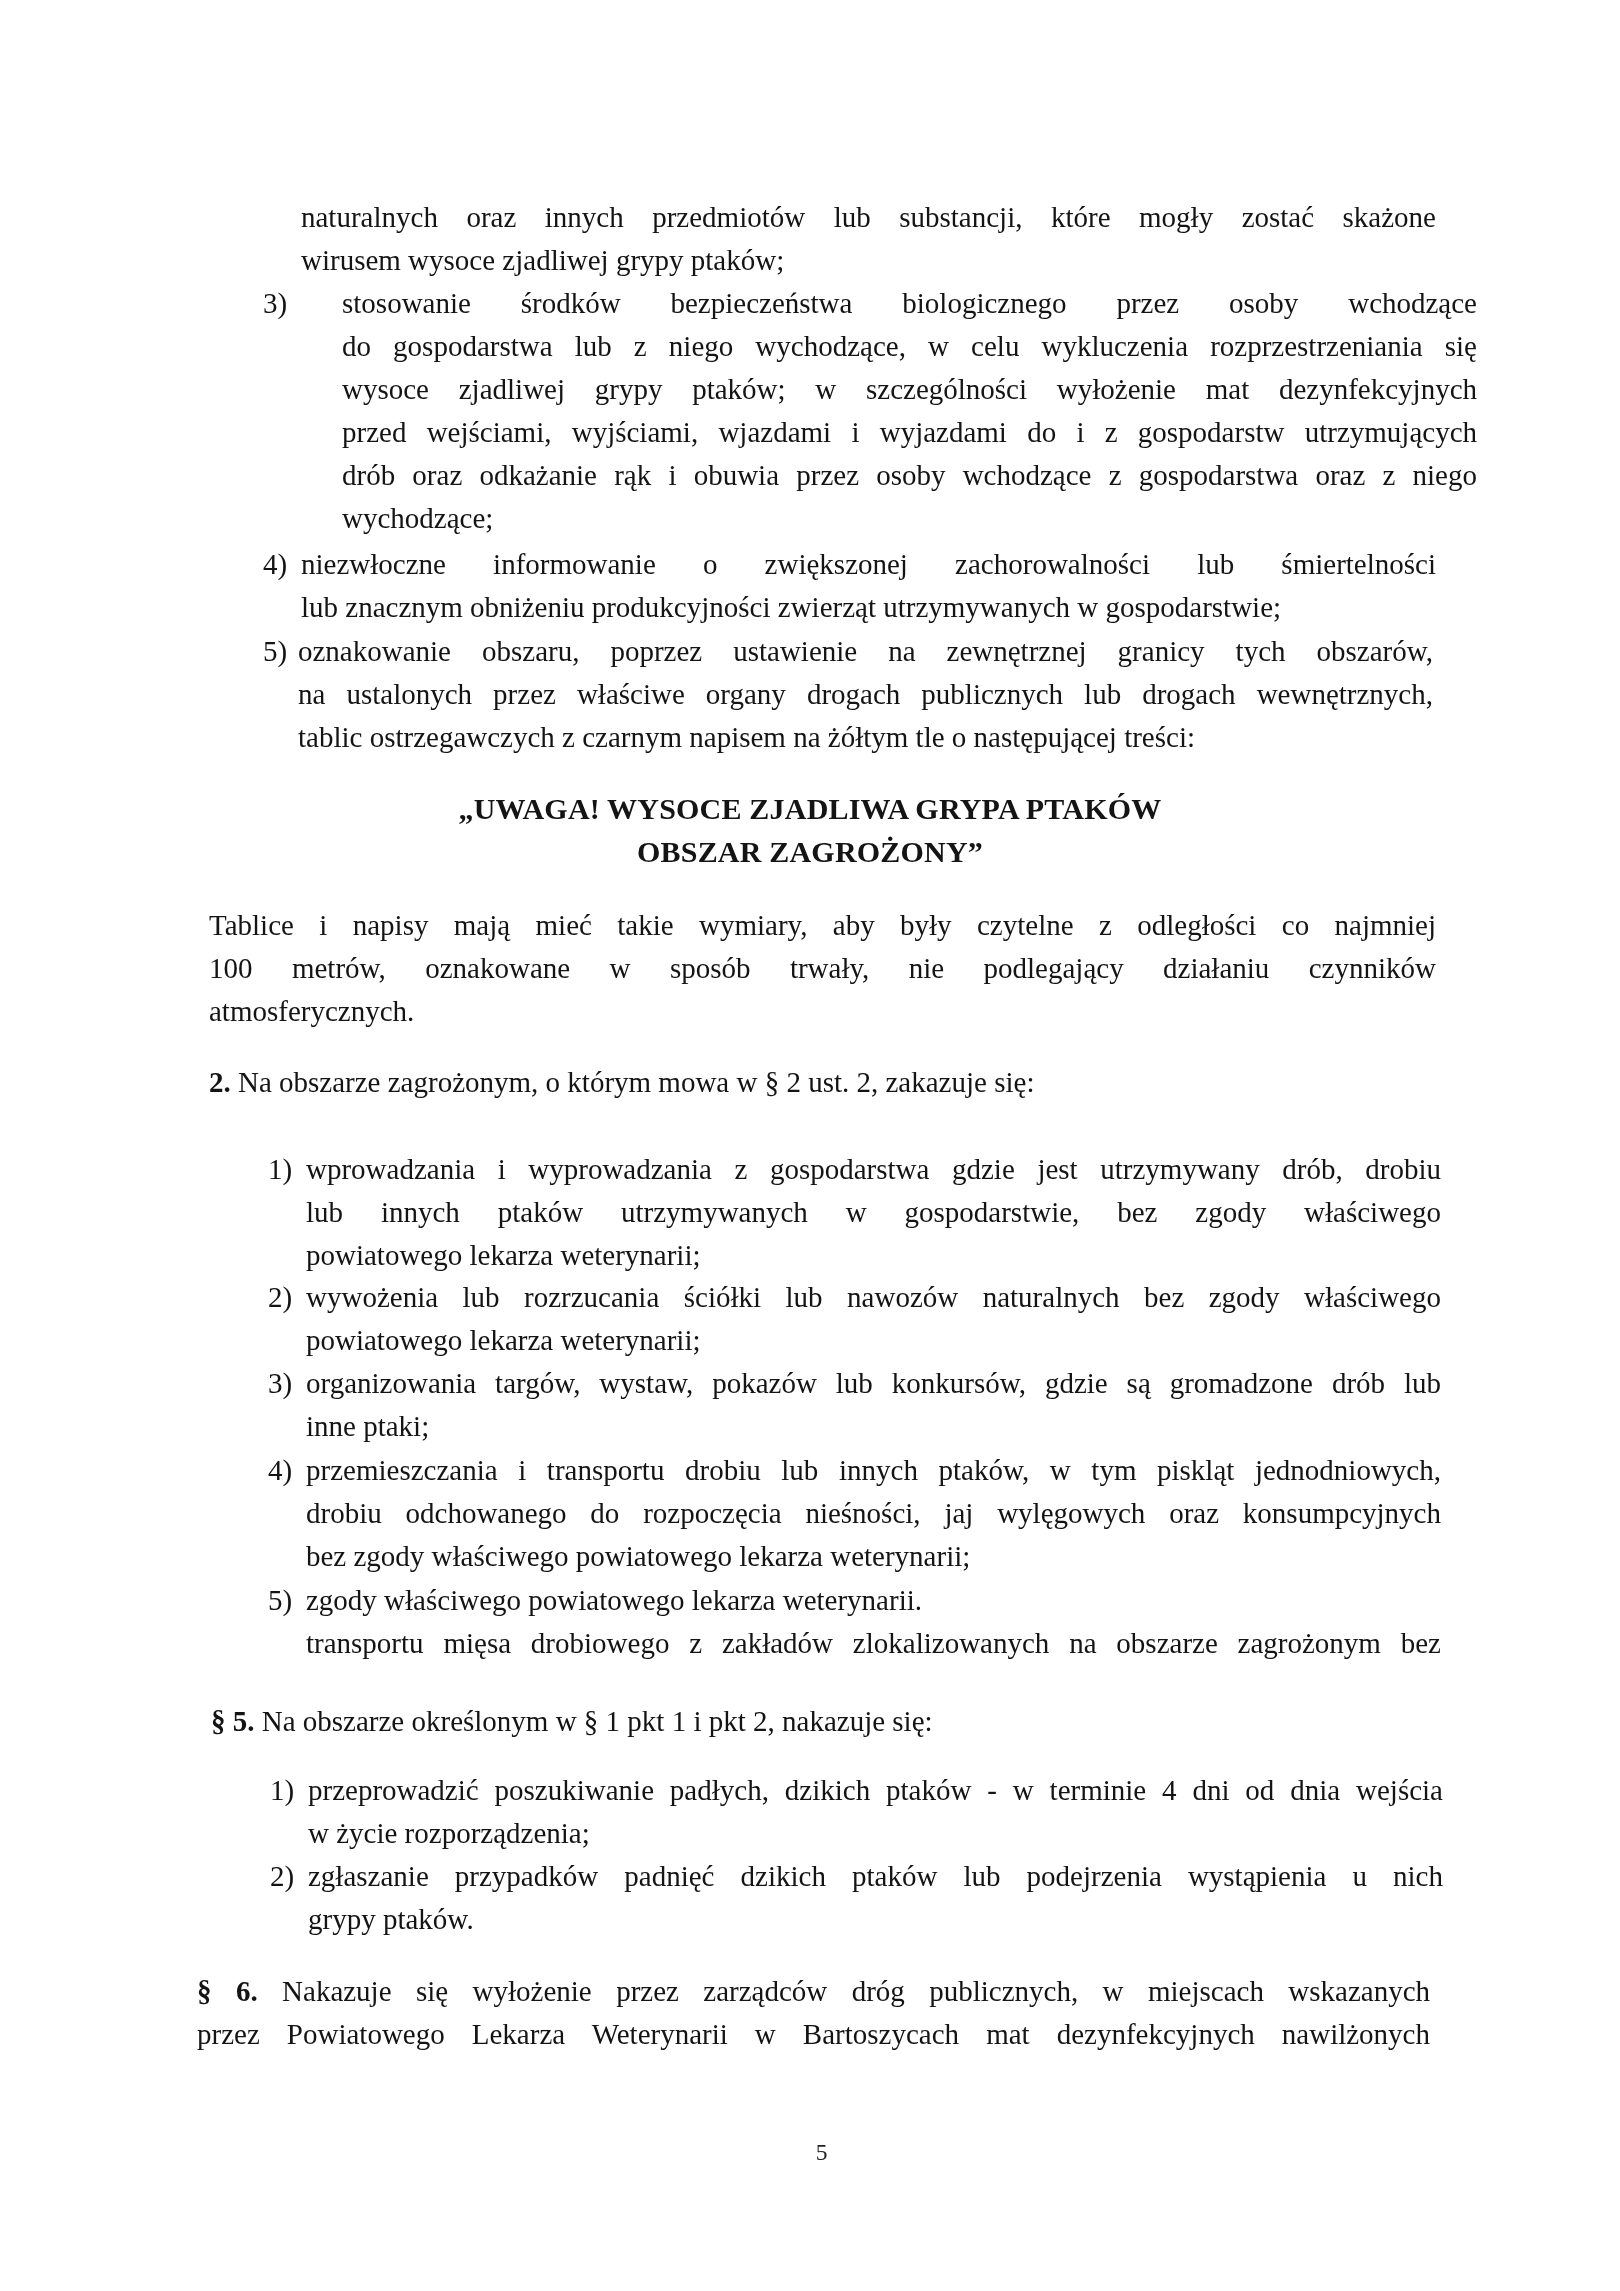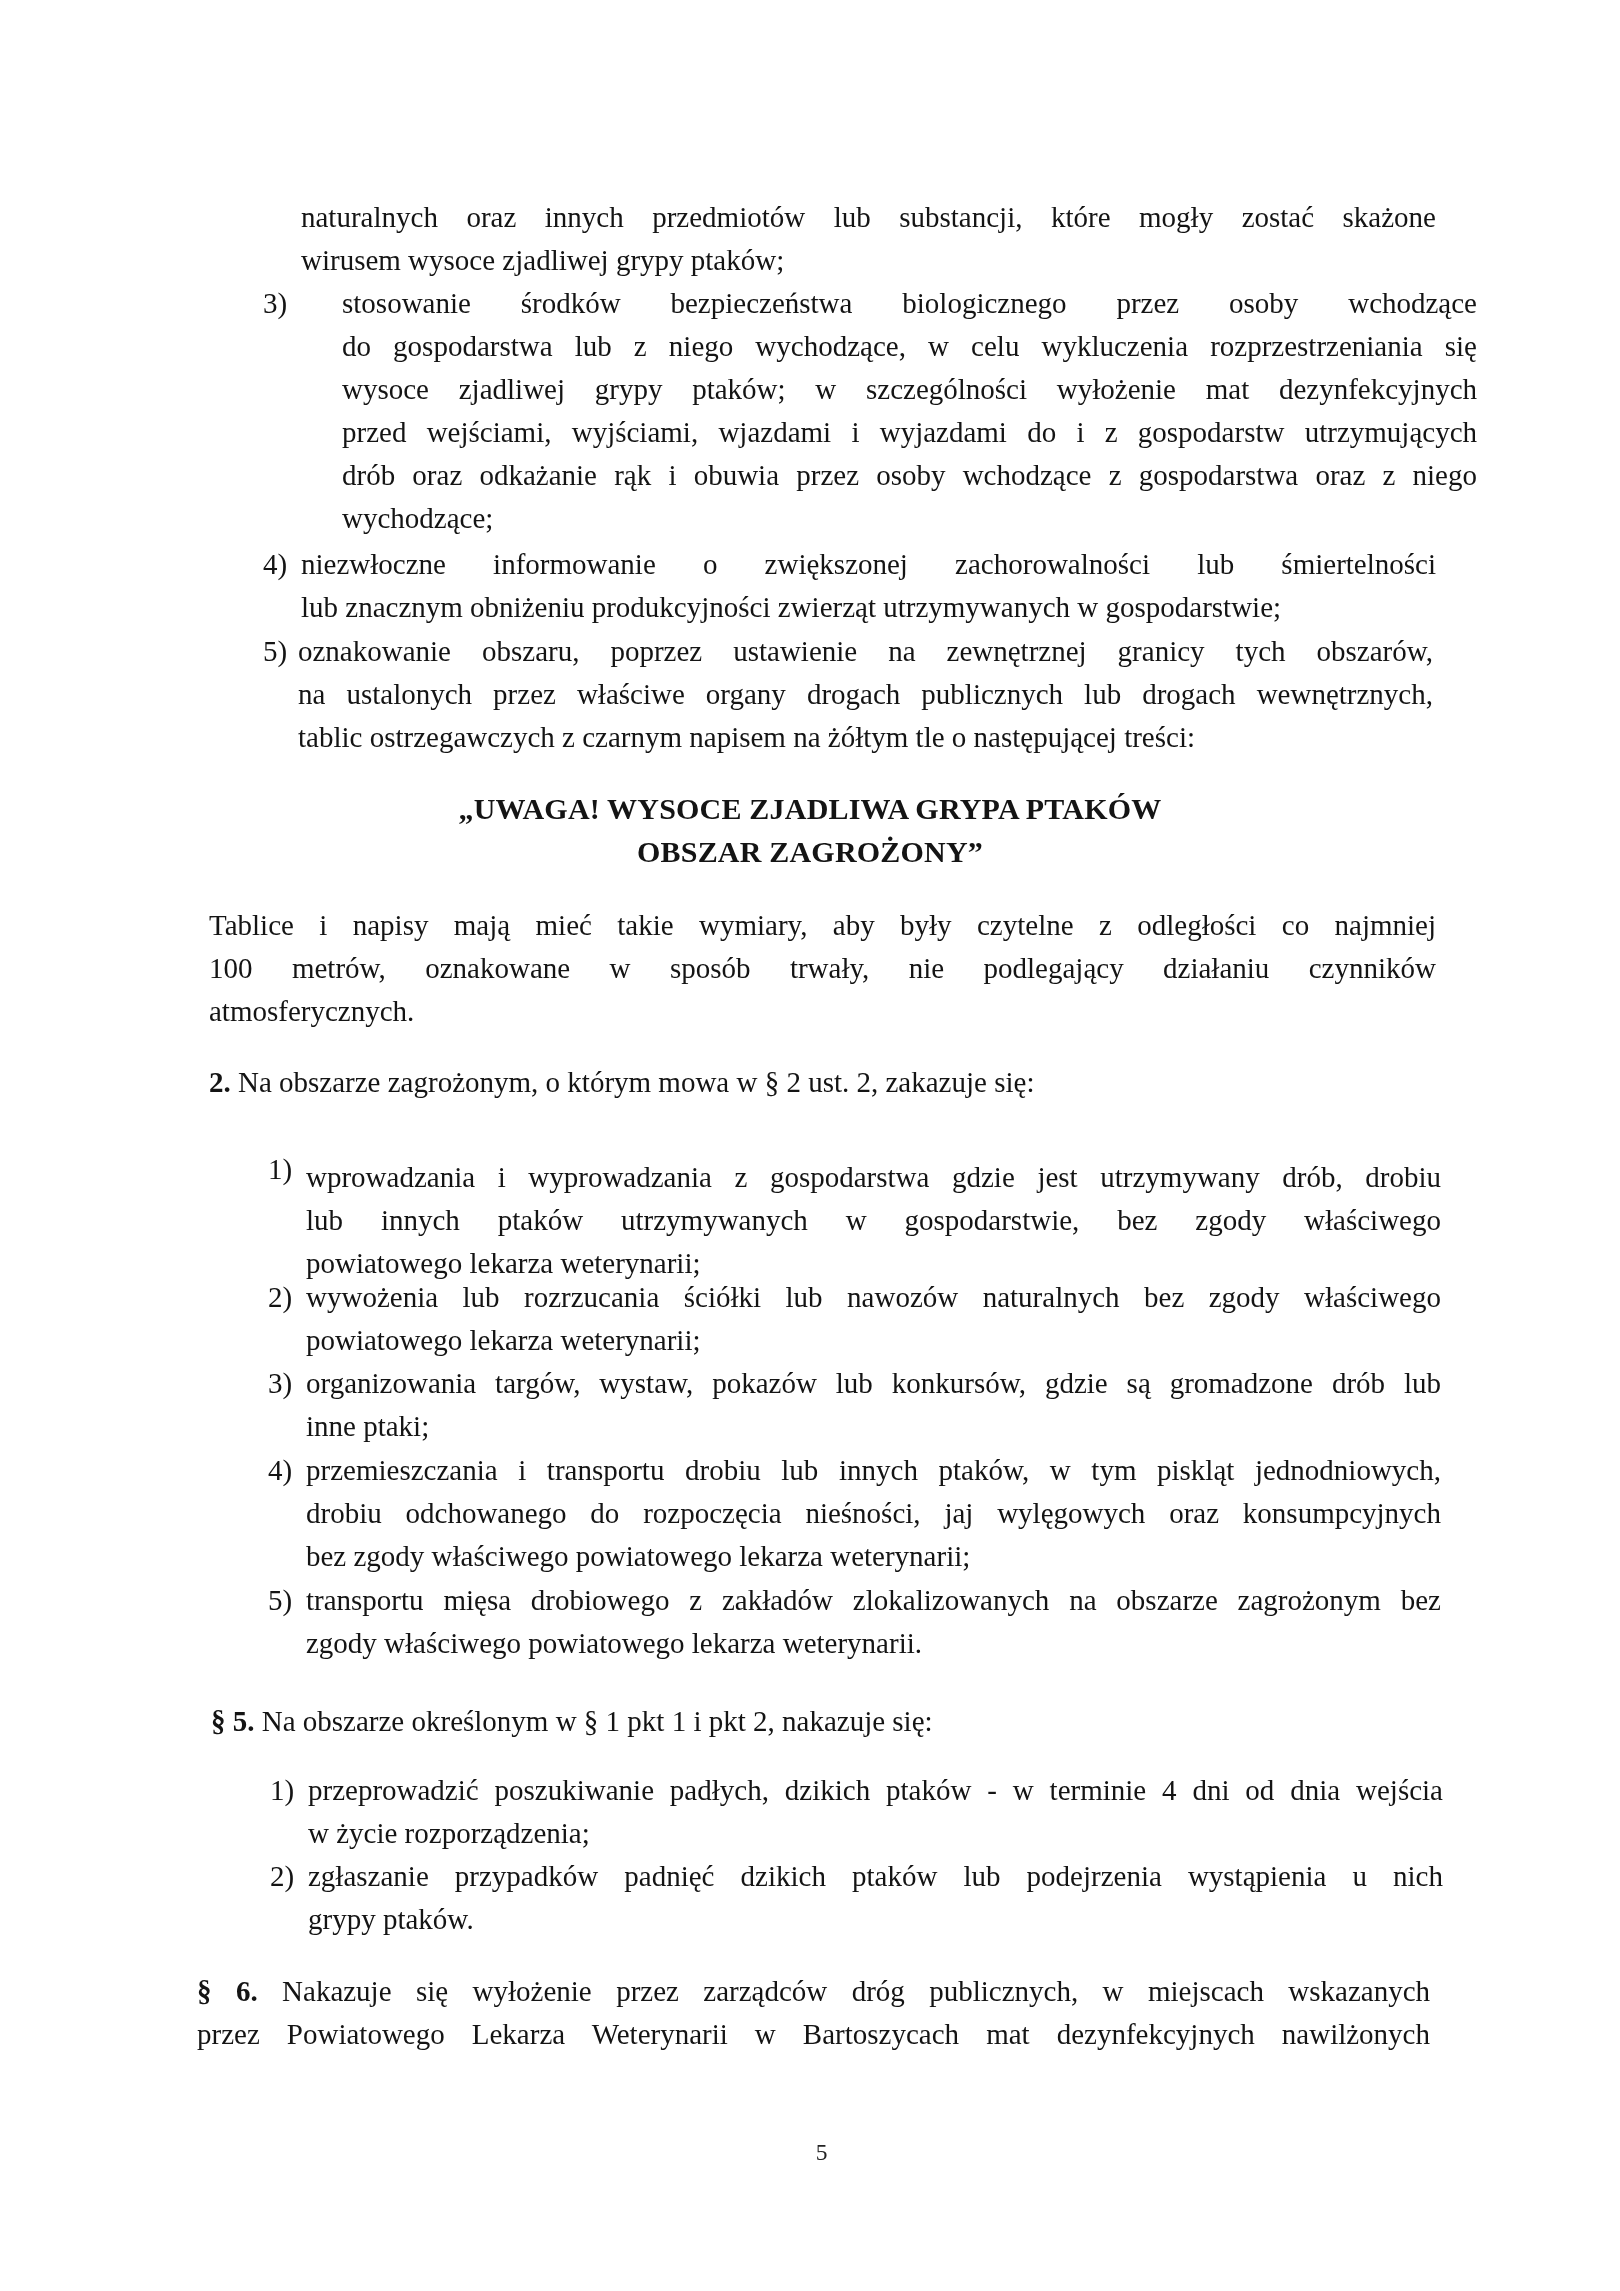--- a/index.html
+++ b/index.html
@@ -127,21 +127,21 @@
     <span class="jl last">atmosferycznych.</span>
   </div>
 
   <div class="line-block" style="left:209px; top:1061px; width:1227px; text-align:left;">
     <span class="bold">2.</span>
     <span>Na obszarze zagrożonym, o którym mowa w § 2 ust. 2, zakazuje się:</span>
   </div>
 
   <div class="item" style="left:0; top:1148px; width:1620px;">
     <span class="label" style="left:268px;">1)</span>
-    <div class="body" style="left:306px; width:1135px;margin-top:8px;">
+    <div class="body" style="left:306px; width:1135px;">
       <span class="jl">wprowadzania i wyprowadzania z gospodarstwa gdzie jest utrzymywany drób, drobiu</span>
       <span class="jl">lub innych ptaków utrzymywanych w gospodarstwie, bez zgody właściwego</span>
       <span class="jl last">powiatowego lekarza weterynarii;</span>
     </div>
   </div>
 
   <div class="item" style="left:0; top:1276px; width:1620px;">
     <span class="label" style="left:268px;">2)</span>
     <div class="body" style="left:306px; width:1135px;">
       <span class="jl">wywożenia lub rozrzucania ściółki lub nawozów naturalnych bez zgody właściwego</span>
@@ -162,22 +162,22 @@
     <div class="body" style="left:306px; width:1135px;">
       <span class="jl">przemieszczania i transportu drobiu lub innych ptaków, w tym piskląt jednodniowych,</span>
       <span class="jl">drobiu odchowanego do rozpoczęcia nieśności, jaj wylęgowych oraz konsumpcyjnych</span>
       <span class="jl last">bez zgody właściwego powiatowego lekarza weterynarii;</span>
     </div>
   </div>
 
   <div class="item" style="left:0; top:1579px; width:1620px;">
     <span class="label" style="left:268px;">5)</span>
     <div class="body" style="left:306px; width:1135px;">
+      <span class="jl last">zgody właściwego powiatowego lekarza weterynarii.</span>
       <span class="jl">transportu mięsa drobiowego z zakładów zlokalizowanych na obszarze zagrożonym bez</span>
-      <span class="jl last">zgody właściwego powiatowego lekarza weterynarii.</span>
     </div>
   </div>
 
   <div class="line-block" style="left:211px; top:1700px; width:1227px; text-align:left;">
     <span class="bold">§ 5.</span>
     <span>Na obszarze określonym w § 1 pkt 1 i pkt 2, nakazuje się:</span>
   </div>
 
   <div class="item" style="left:0; top:1769px; width:1620px;">
     <span class="label" style="left:270px;">1)</span>

